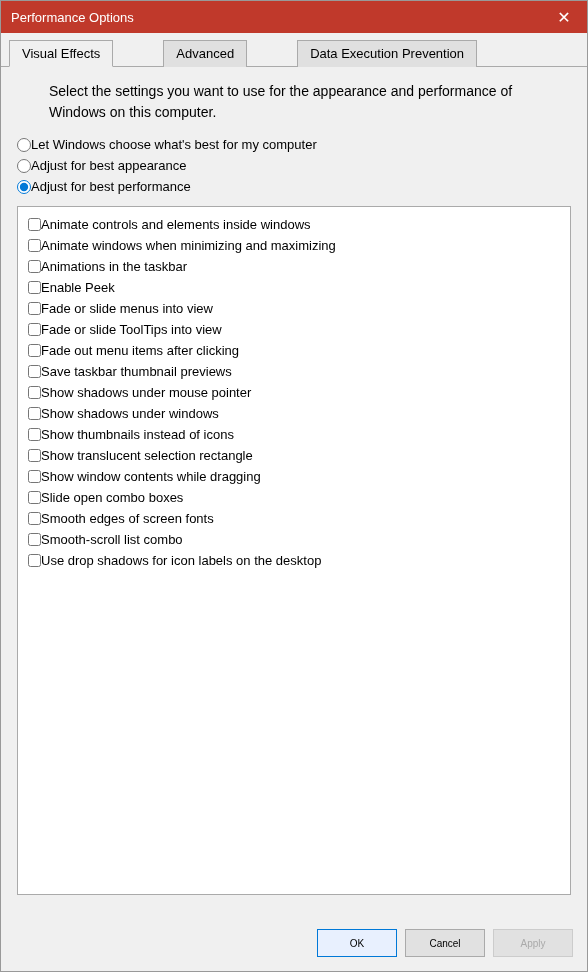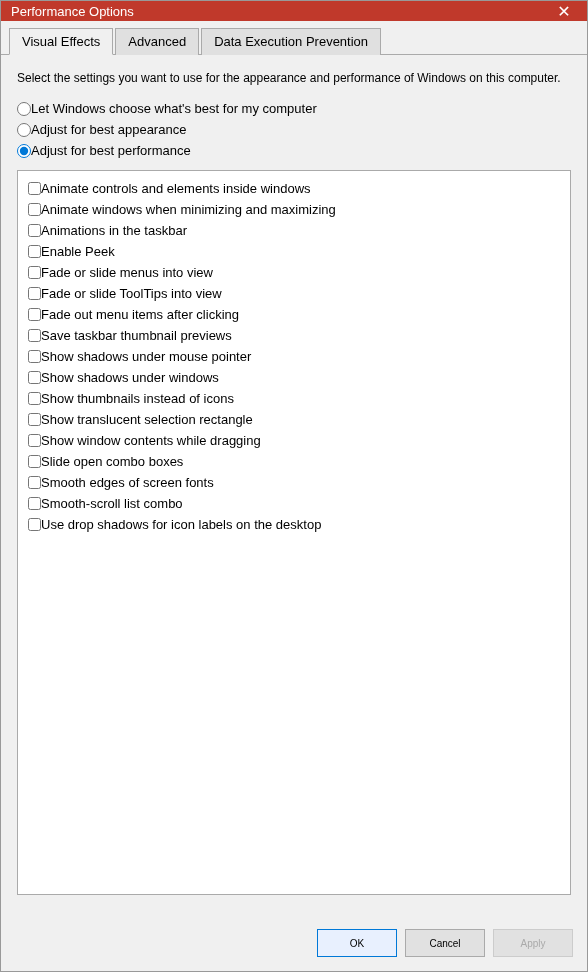--- a/index.html
+++ b/index.html
@@ -17,21 +17,21 @@
       width: 588px;
       height: 972px;
       background: #f0f0f0;
       display: flex;
       flex-direction: column;
       border: 1px solid #999;
     }
     .title-bar {
       background: #c0392b;
       color: white;
-      height: 20px;
+      height: 32px;
       display: flex;
       align-items: center;
       justify-content: space-between;
       padding: 8px 10px;
       flex-shrink: 0;
     }
     .title-bar-text {
       font-size: 13px;
       font-weight: normal;
     }
@@ -47,20 +47,21 @@
       align-items: center;
       justify-content: center;
     }
     .tabs {
       display: flex;
       flex-direction: row;
       background: #f0f0f0;
       padding: 6px 8px 0 8px;
       border-bottom: 1px solid #aaa;
       flex-shrink: 0;
+      gap: 48px;
     }
     .tab {
       padding: 5px 12px;
       border: 1px solid #aaa;
       border-bottom: none;
       background: #e0e0e0;
       cursor: pointer;
       margin-right: 2px;
       font-size: 13px;
       color: #000;
@@ -73,24 +74,25 @@
       z-index: 1;
     }
     .content {
       flex: 1;
       padding: 14px 16px;
       display: flex;
       flex-direction: column;
       overflow: hidden;
     }
     .description {
-      font-size: 12px;
+      font-size: 14px;
       color: #000;
       margin-bottom: 14px;
       line-height: 1.5;
+      margin-left: 32px;
     }
     .radio-group {
       display: flex;
       flex-direction: column;
       gap: 6px;
       margin-bottom: 12px;
     }
     .radio-item {
       display: flex;
       align-items: center;

